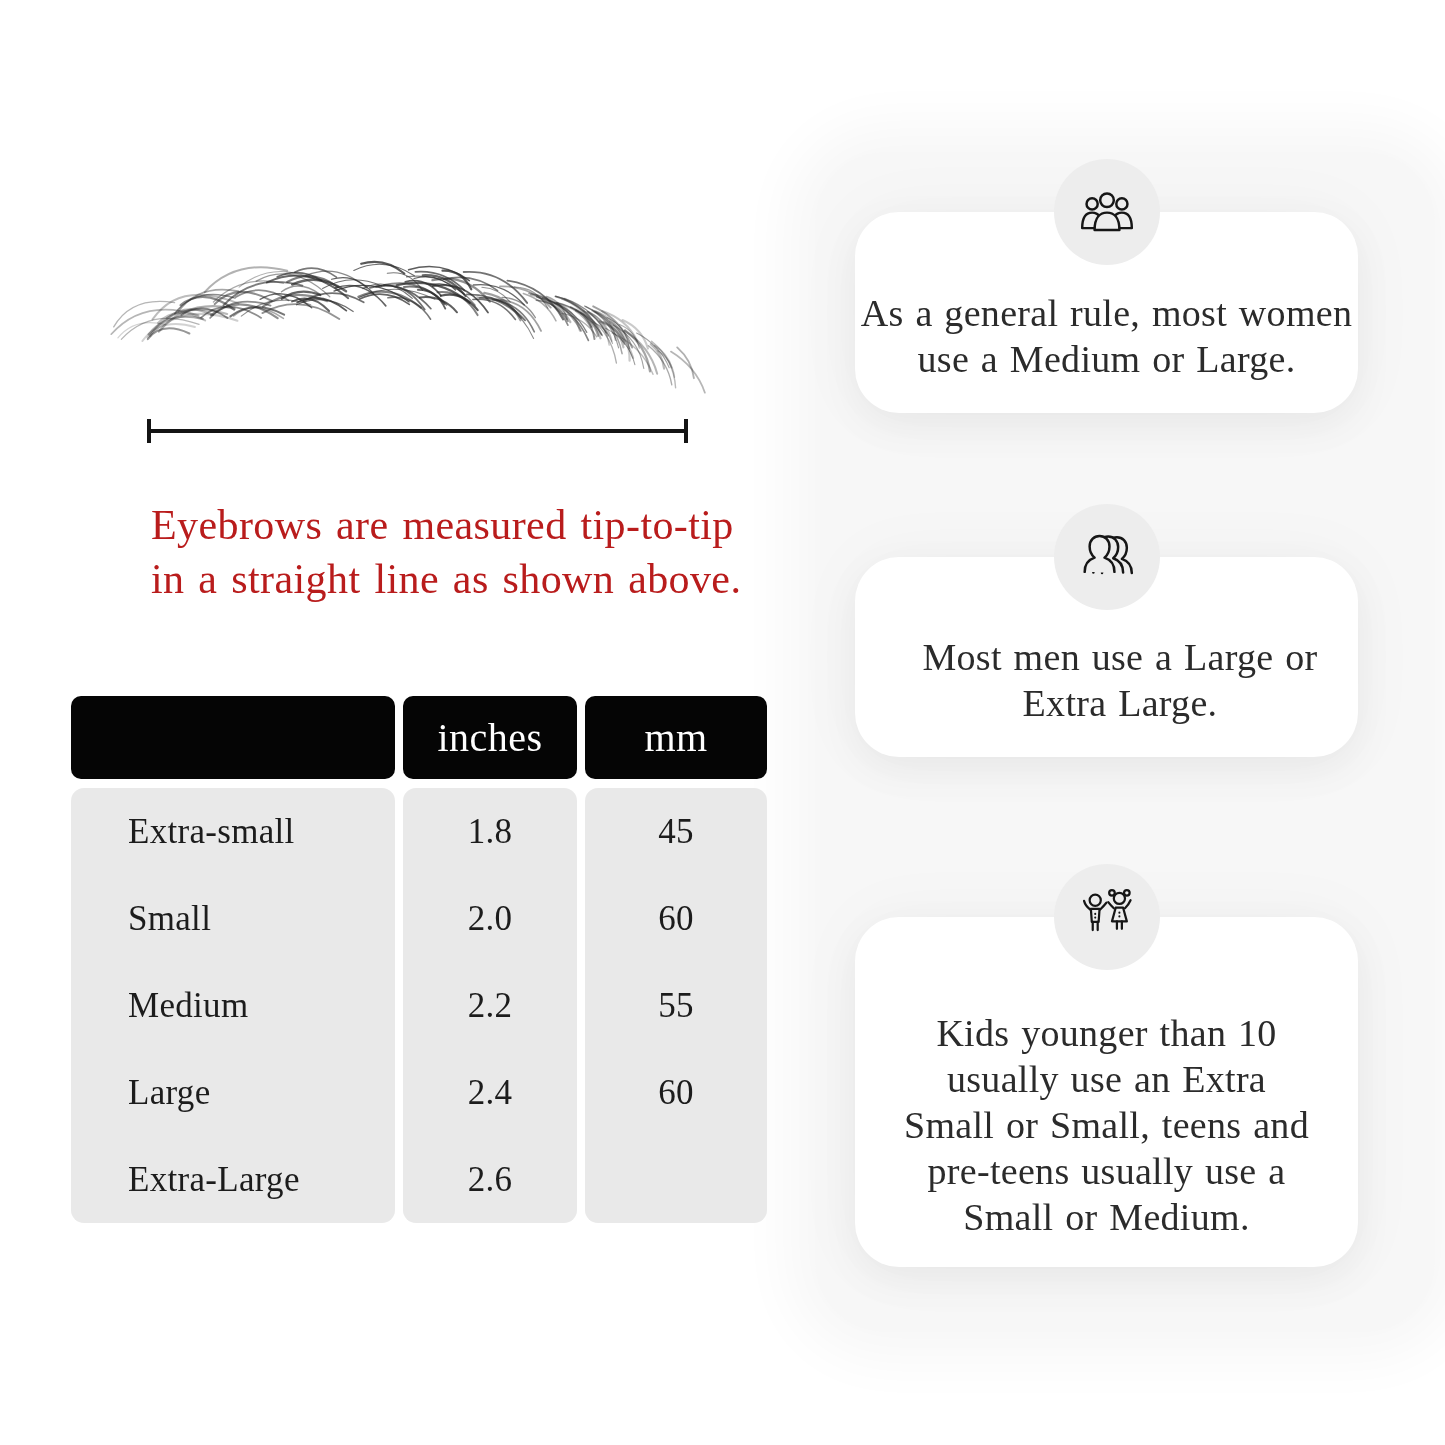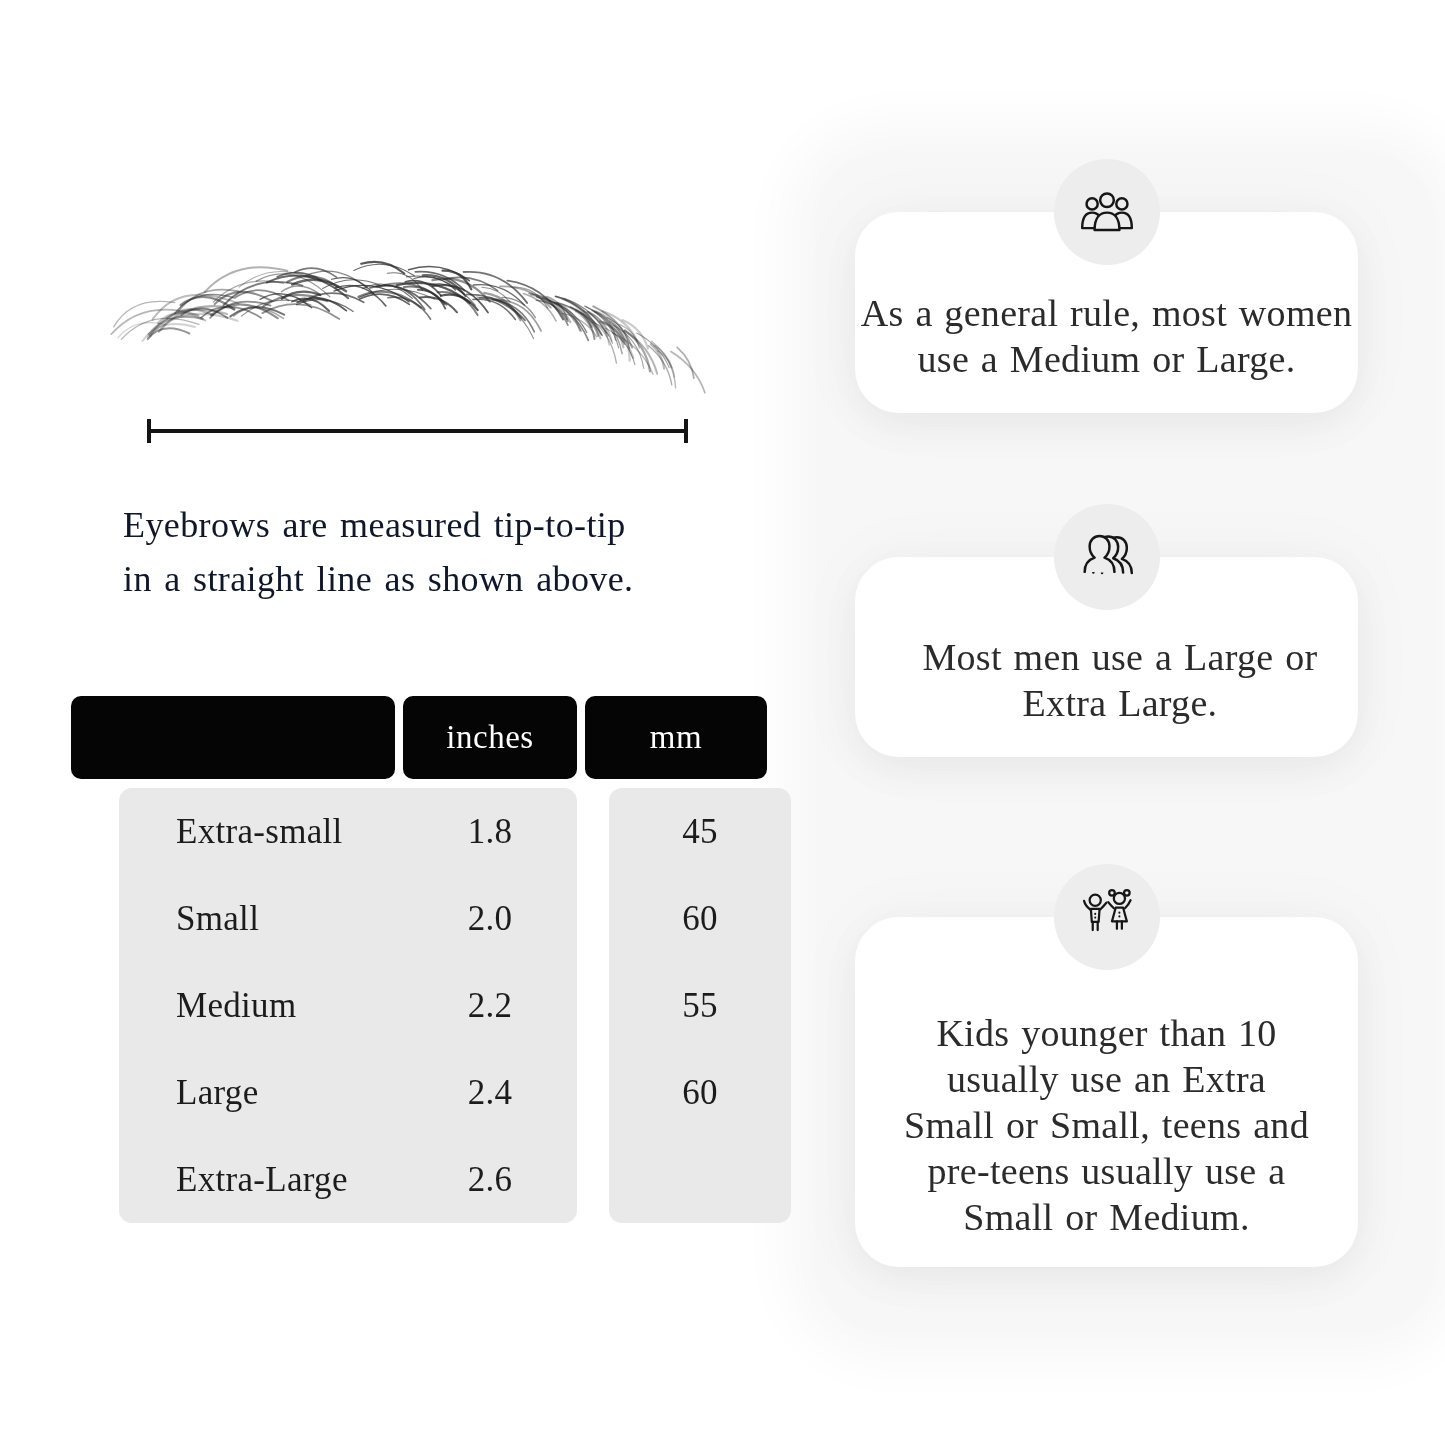--- a/index.html
+++ b/index.html
@@ -11,39 +11,39 @@
   .backdrop{
     position:absolute;left:815px;top:152px;width:620px;height:1180px;
     background:#f7f7f7;border-radius:70px;box-shadow:0 0 55px 28px #f7f7f7;
   }
   
   #brow-svg{position:absolute;left:110px;top:232px;width:600px;height:170px;overflow:visible;}
   .measure-line{position:absolute;left:147px;top:429px;width:541px;height:4px;background:#141414;}
   .measure-line .tick{position:absolute;top:-10px;width:4px;height:24px;background:#141414;}
   .measure-line .tick.left{left:0;}
   .measure-line .tick.right{right:0;}
-  .caption{position:absolute;left:123px;top:498px;font-size:36px;line-height:54px;color:#0f172a;letter-spacing:.4px;word-spacing:3px;}
+  .caption{position:absolute;left:151px;top:498px;font-size:42px;line-height:54px;color:#b91c1c;letter-spacing:.4px;word-spacing:3px;}
   .cap-line{display:block;white-space:nowrap;}
 
   
   .th{
     position:absolute;top:696px;height:83px;background:#050505;color:#ffffff;
     border-radius:10px;display:flex;align-items:center;justify-content:center;
-    font-size:33px;letter-spacing:.5px;
+    font-size:40px;letter-spacing:.5px;
   }
   .th-size{left:71px;width:324px;}
   .th-inches{left:403px;width:174px;}
   .th-mm{left:585px;width:182px;}
   .tcol{
     position:absolute;top:788px;height:435px;background:#e9e9e9;border-radius:13px;
     display:flex;flex-direction:column;
   }
-  .tcol-size{left:71px;width:324px;margin-left:48px;}
+  .tcol-size{left:71px;width:324px;}
   .tcol-inches{left:403px;width:174px;}
-  .tcol-mm{left:609px;width:182px;}
+  .tcol-mm{left:585px;width:182px;}
   .td{height:87px;display:flex;align-items:center;font-size:35px;color:#1c1c1c;letter-spacing:.3px;}
   .tcol-size .td{padding-left:57px;}
   .tcol-inches .td,.tcol-mm .td{justify-content:center;}
 
   
   .card{
     position:absolute;left:855px;width:503px;background:#ffffff;border-radius:44px;
     box-shadow:0 12px 40px rgba(0,0,0,0.05),0 0 70px 8px rgba(0,0,0,0.028);
     display:flex;flex-direction:column;align-items:center;justify-content:center;
     text-align:center;box-sizing:border-box;

